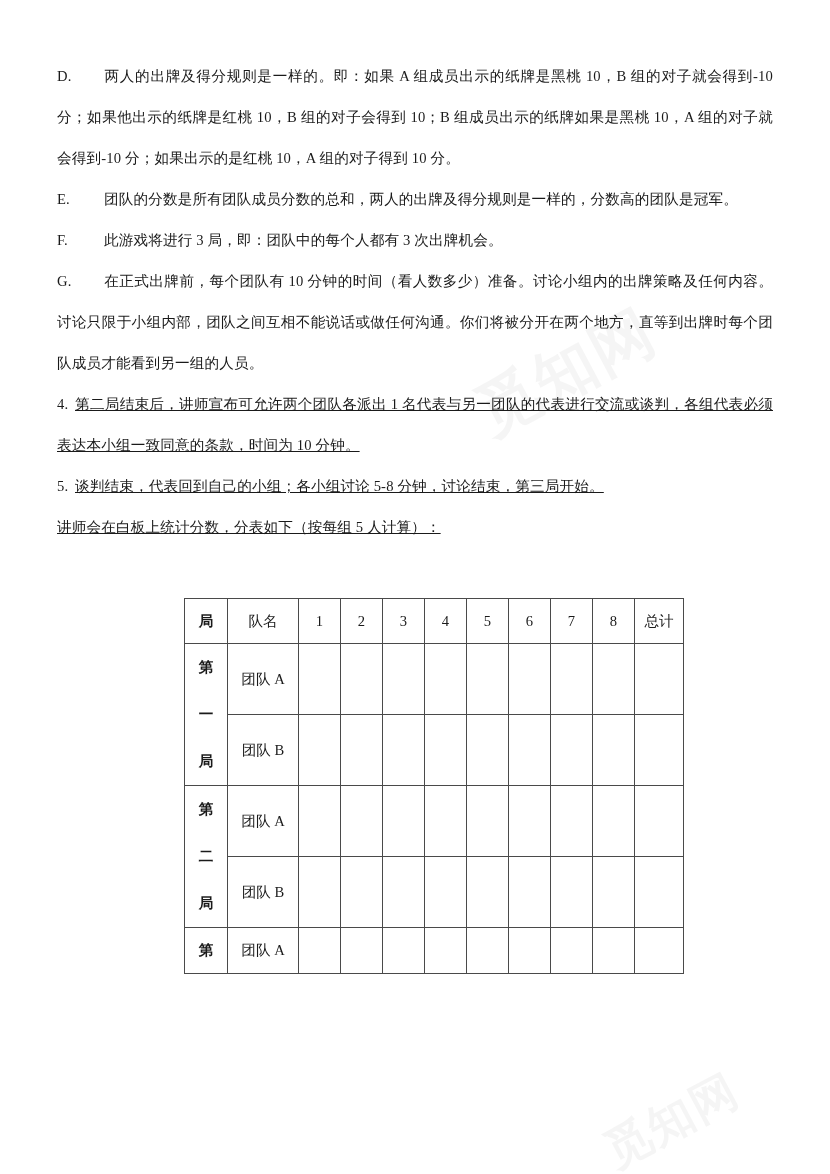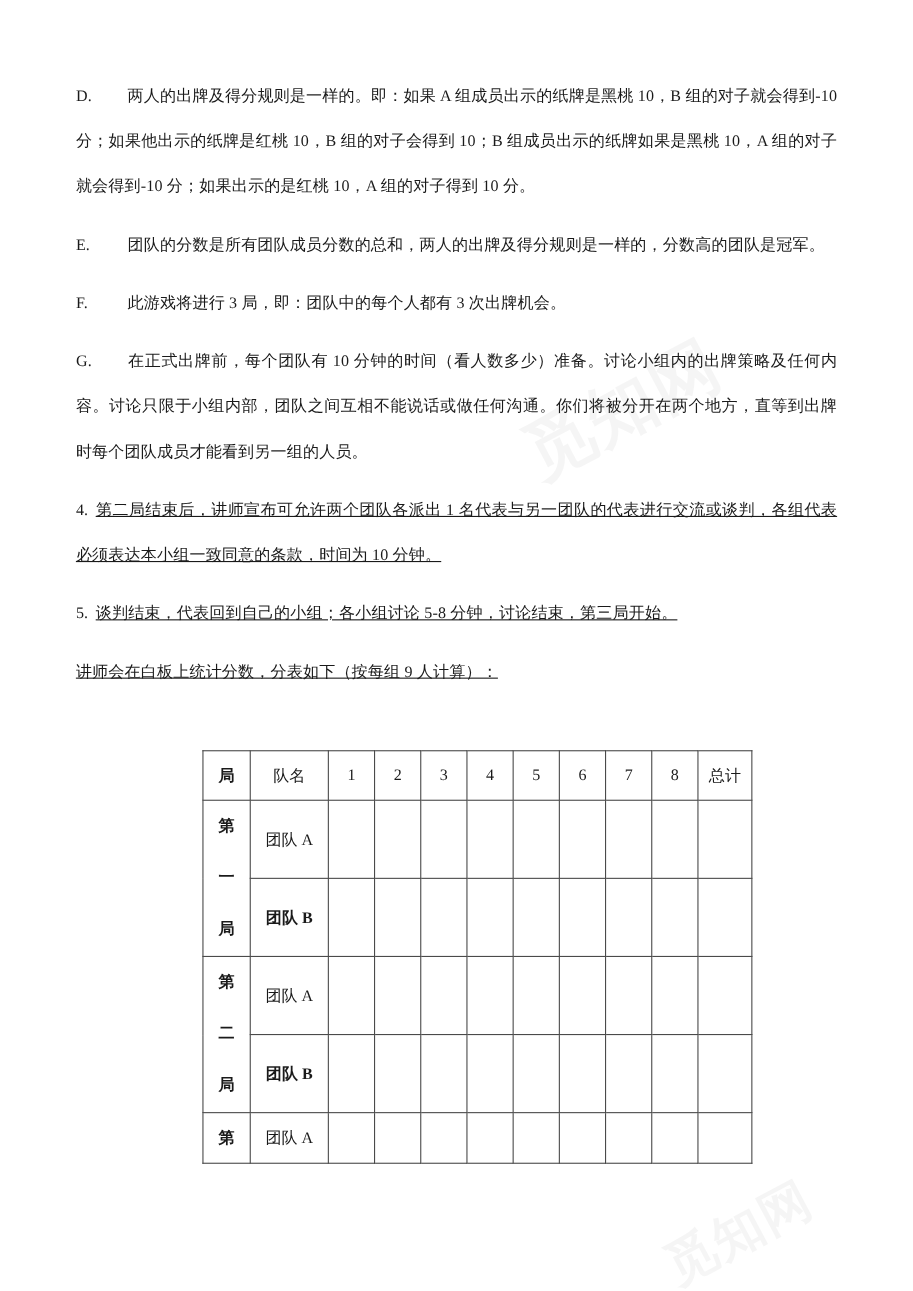--- a/index.html
+++ b/index.html
@@ -54,21 +54,21 @@
   }
 
   
   .para {
     position: relative;
     z-index: 2;
     font-size: 14.6px;
     line-height: 41px;
     text-align: justify;
     text-justify: inter-ideograph;
-    margin: 12px;
+    margin: 0;
     letter-spacing: 0.15px;
   }
   .para + .para {
     margin-top: 0px;
   }
   .lettered {
     text-indent: 0;
   }
   .marker {
     display: inline-block;
@@ -127,21 +127,21 @@
     font-weight: 700;
     line-height: 47px;
     white-space: normal;
     word-break: break-all;
     padding: 0;
   }
   td.ju-vertical .vchar {
     display: block;
   }
   td.tall-a { height: 50px; }
-  td.tall-b { height: 86px; font-weight: bold; }
+  td.tall-b { height: 86px; }
   td.last-row { height: 50px; }
 </style>
 </head>
 <body>
 
 <div class="page">
 
   <div class="watermark wm-1">觅知网</div>
   <div class="watermark wm-2">觅知网</div>
 
@@ -166,21 +166,21 @@
 
     <p class="para plain">
       <span class="marker-num">4.</span><span>第二局结束后，讲师宣布可允许两个团队各派出 1 名代表与另一团队的代表进行交流或谈判，各组代表必须表达本小组一致同意的条款，时间为 10 分钟。</span>
     </p>
 
     <p class="para plain">
       <span class="marker-num">5.</span><span>谈判结束，代表回到自己的小组；各小组讨论 5-8 分钟，讨论结束，第三局开始。</span>
     </p>
 
     <p class="para plain">
-      <span>讲师会在白板上统计分数，分表如下（按每组 9 人计算）：</span>
+      <span>讲师会在白板上统计分数，分表如下（按每组 5 人计算）：</span>
     </p>
 
     <div class="table-wrap">
       <table class="score">
         <tbody>
           <tr class="head">
             <td class="col-ju">局</td>
             <td class="col-team">队名</td>
             <td class="col-n">1</td>
             <td class="col-n">2</td>

